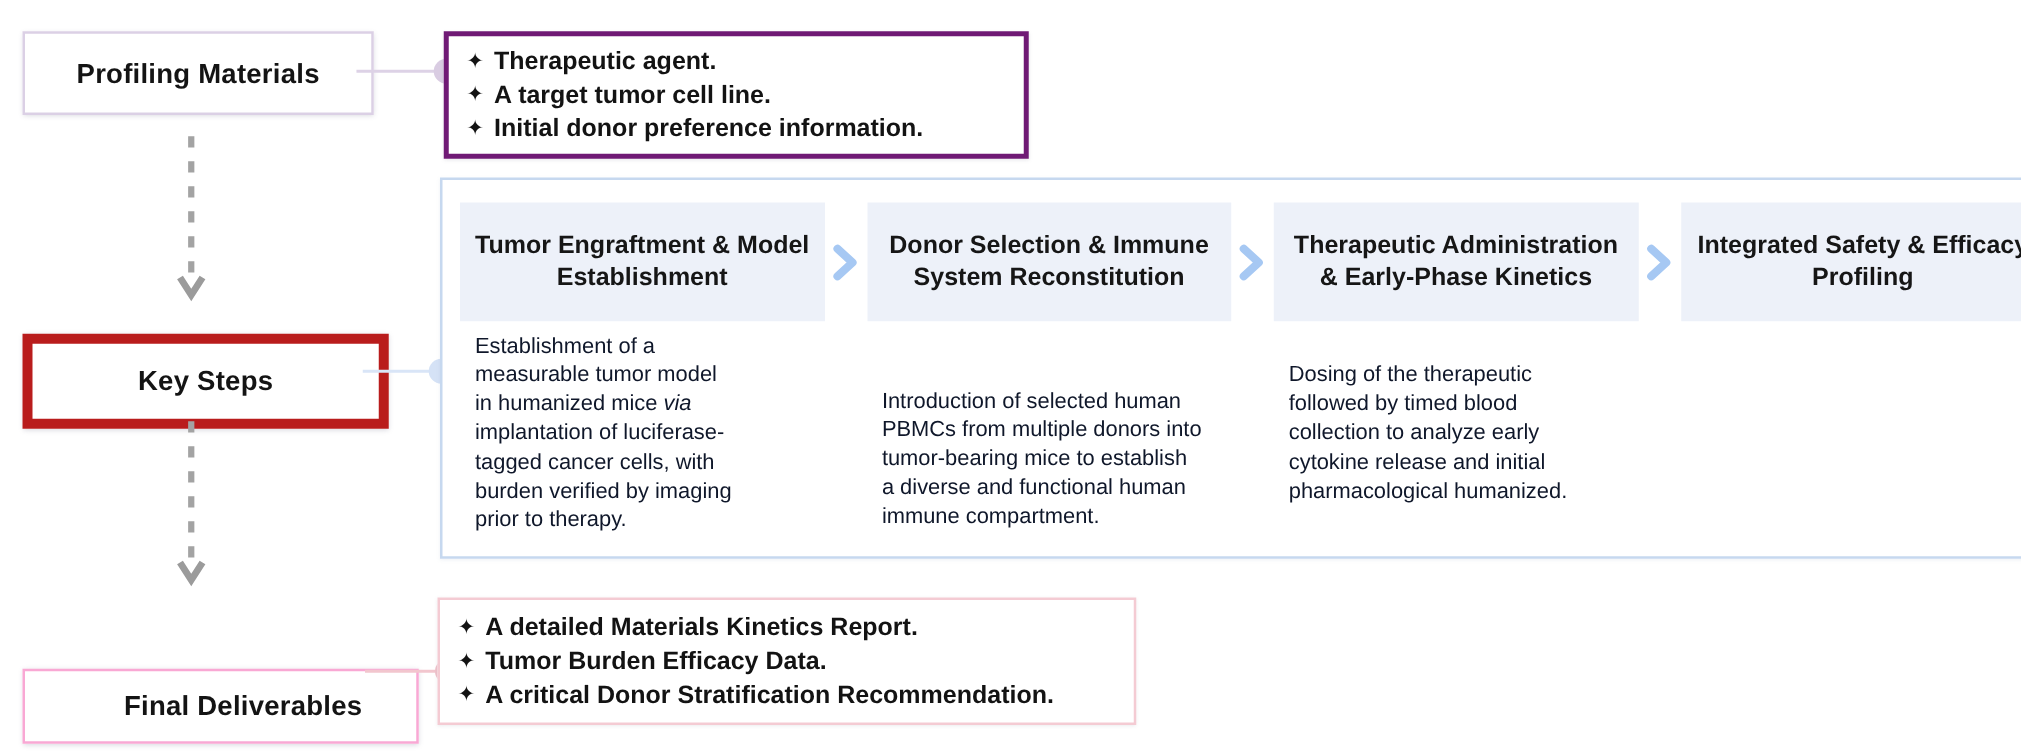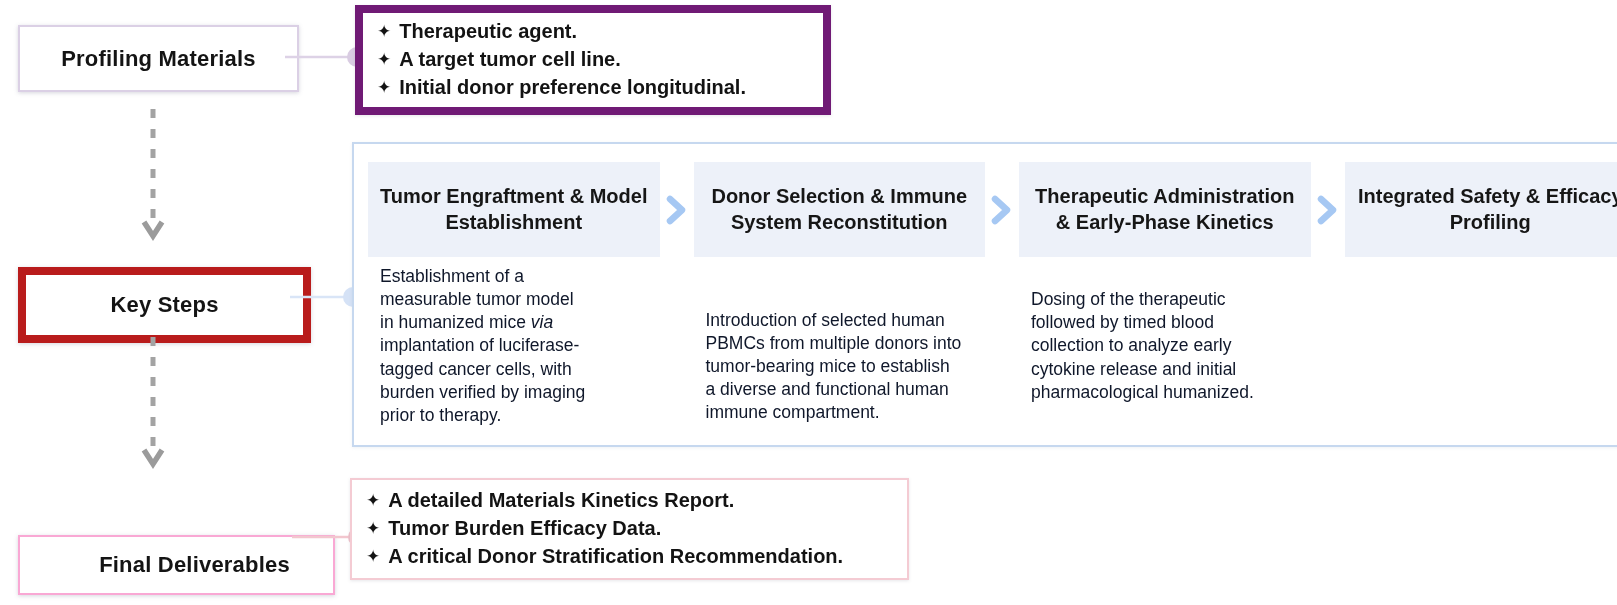--- a/index.html
+++ b/index.html
@@ -23,21 +23,21 @@
   .v-arrow{position:absolute;left:140px;width:26px;height:142px;}
 
   
   .connector{position:absolute;}
 
   
   .bullet-box{
     position:absolute;background:#fff;display:flex;flex-direction:column;
     justify-content:center;box-shadow:0 1px 3px rgba(120,120,140,.18);
   }
-  .bullet-box.materials{left:355px;top:5px;width:460px;height:94px;border:8px solid #701a75;}
+  .bullet-box.materials{left:355px;top:25px;width:460px;height:94px;border:4px solid #701a75;}
   .bullet-box.deliverables{left:350px;top:478px;width:555px;height:98px;border:2px solid #f4cbd3;}
   .bullet-box ul{list-style:none;margin:0;padding:0 0 0 14px;}
   .bullet-box li{
     font-weight:bold;font-size:20px;line-height:27px;color:#131313;white-space:nowrap;
   }
   .bullet-box .star{font-size:17px;margin-right:8px;position:relative;top:-1px;}
 
   
   .panel{
     position:absolute;left:352px;top:142px;width:1300px;height:305px;
@@ -103,21 +103,21 @@
 
   <svg class="connector" style="left:292px;top:522px" width="84" height="30">
     <line x1="0" y1="15" x2="66" y2="15" stroke="#f2c6ce" stroke-width="2.5"></line>
     <circle cx="66" cy="15" r="10" fill="#f0c3cc"></circle>
   </svg>
 
   <div class="bullet-box materials">
     <ul>
       <li><span class="star">✦</span><span>Therapeutic agent.</span></li>
       <li><span class="star">✦</span><span>A target tumor cell line.</span></li>
-      <li><span class="star">✦</span><span>Initial donor preference longitudinal.</span></li>
+      <li><span class="star">✦</span><span>Initial donor preference information.</span></li>
     </ul>
   </div>
 
   <div class="panel">
     <div class="steps-row">
 
       <div class="step">
         <div class="step-header">Tumor Engraftment &amp; Model Establishment</div>
         <div class="step-body-wrap">
           <div class="step-body"><span>Establishment of a measurable tumor model in humanized mice </span><em>via</em><span> implantation of luciferase-tagged cancer cells, with burden verified by imaging prior to therapy.</span></div>

